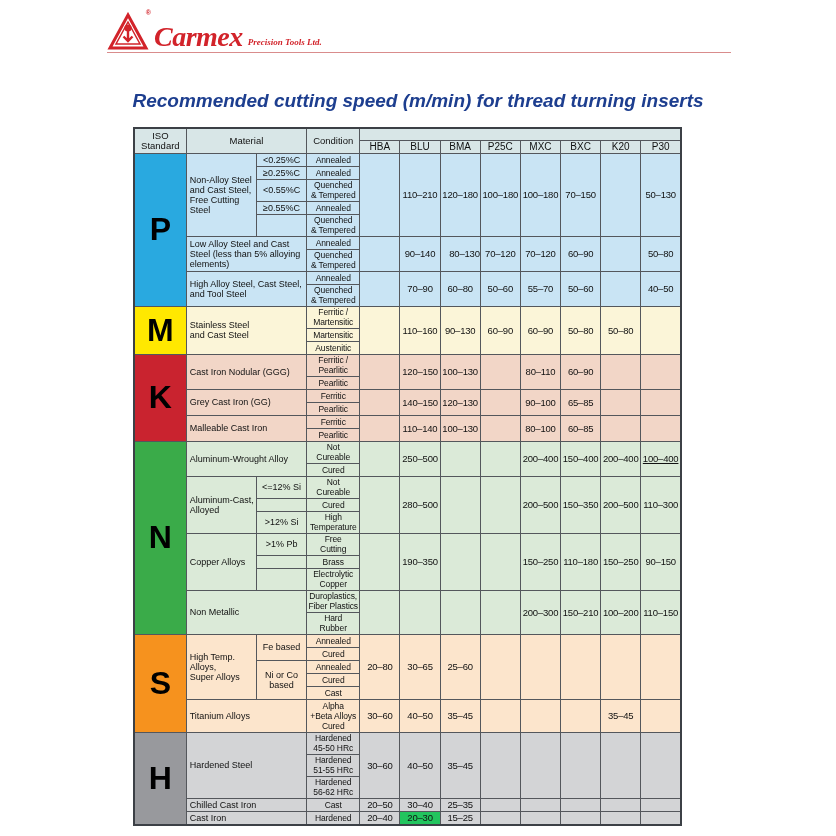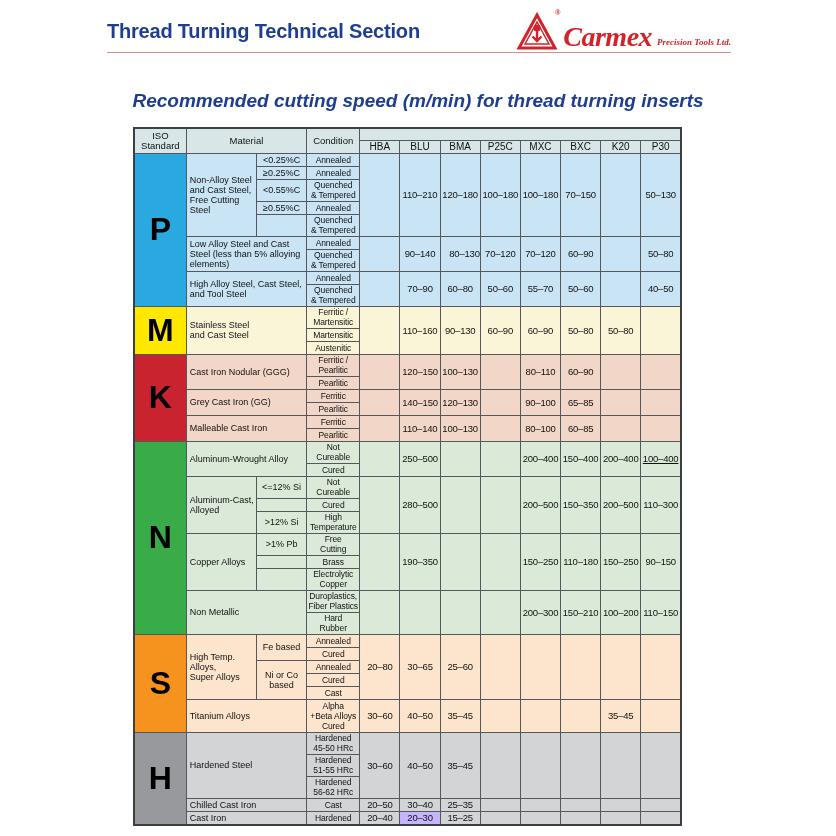--- a/index.html
+++ b/index.html
@@ -39,21 +39,20 @@
   td.cond { font-size:8.5px; text-align:center; white-space:pre-line; line-height:10px;
             letter-spacing:-0.1px; }
   td.val  { font-size:9.5px; text-align:center; letter-spacing:-0.2px; }
 </style>
 </head>
 <body>
 
 <div class="page">
 
   <div class="masthead">
-    <div class="page-title">Thread Turning Technical Section</div>
     <div class="brand">
       <div class="brand-icon-wrap">
         <svg width="42" height="40" viewBox="0 0 42 40">
           <path d="M21 3 L39 36 L3 36 Z" fill="none" stroke="#d2232a" stroke-width="3"></path>
           <path d="M21 10 L33 32 L9 32 Z" fill="none" stroke="#d2232a" stroke-width="1.5"></path>
           <circle cx="21" cy="16" r="3.6" fill="#d2232a"></circle>
           <path d="M21 19 L21 29 M16.5 24.5 L21 29 L25.5 24.5" stroke="#d2232a" stroke-width="2.4" fill="none"></path>
         </svg>
         <span class="brand-reg">®</span>
       </div>
@@ -393,21 +392,21 @@
           <td class="val" style="background: rgb(211, 212, 214);"></td>
           <td class="val" style="background: rgb(211, 212, 214);"></td>
           <td class="val" style="background: rgb(211, 212, 214);"></td>
           <td class="val" style="background: rgb(211, 212, 214);"></td>
           <td class="val" style="background: rgb(211, 212, 214);"></td>
         </tr>
         <tr style="height: 13px;">
           <td class="mat" colspan="2" style="background: rgb(211, 212, 214);">Cast Iron</td>
           <td class="cond" style="background: rgb(211, 212, 214);">Hardened</td>
           <td class="val" style="background: rgb(211, 212, 214);">20–40</td>
-          <td class="val" style="background: #c4b5fd;">20–30</td>
+          <td class="val" style="background: #22c55e;">20–30</td>
           <td class="val" style="background: rgb(211, 212, 214);">15–25</td>
           <td class="val" style="background: rgb(211, 212, 214);"></td>
           <td class="val" style="background: rgb(211, 212, 214);"></td>
           <td class="val" style="background: rgb(211, 212, 214);"></td>
           <td class="val" style="background: rgb(211, 212, 214);"></td>
           <td class="val" style="background: rgb(211, 212, 214);"></td>
         </tr>
       </tbody>
   </table>
 

